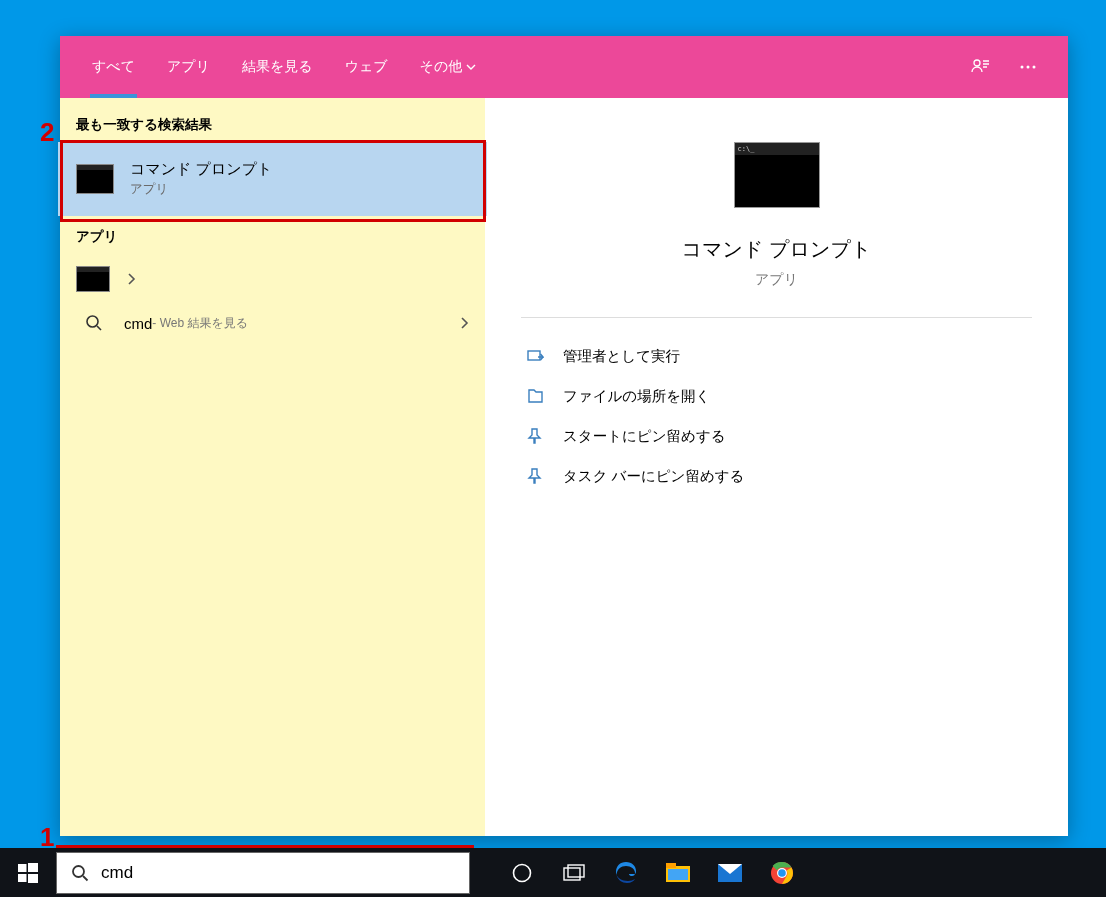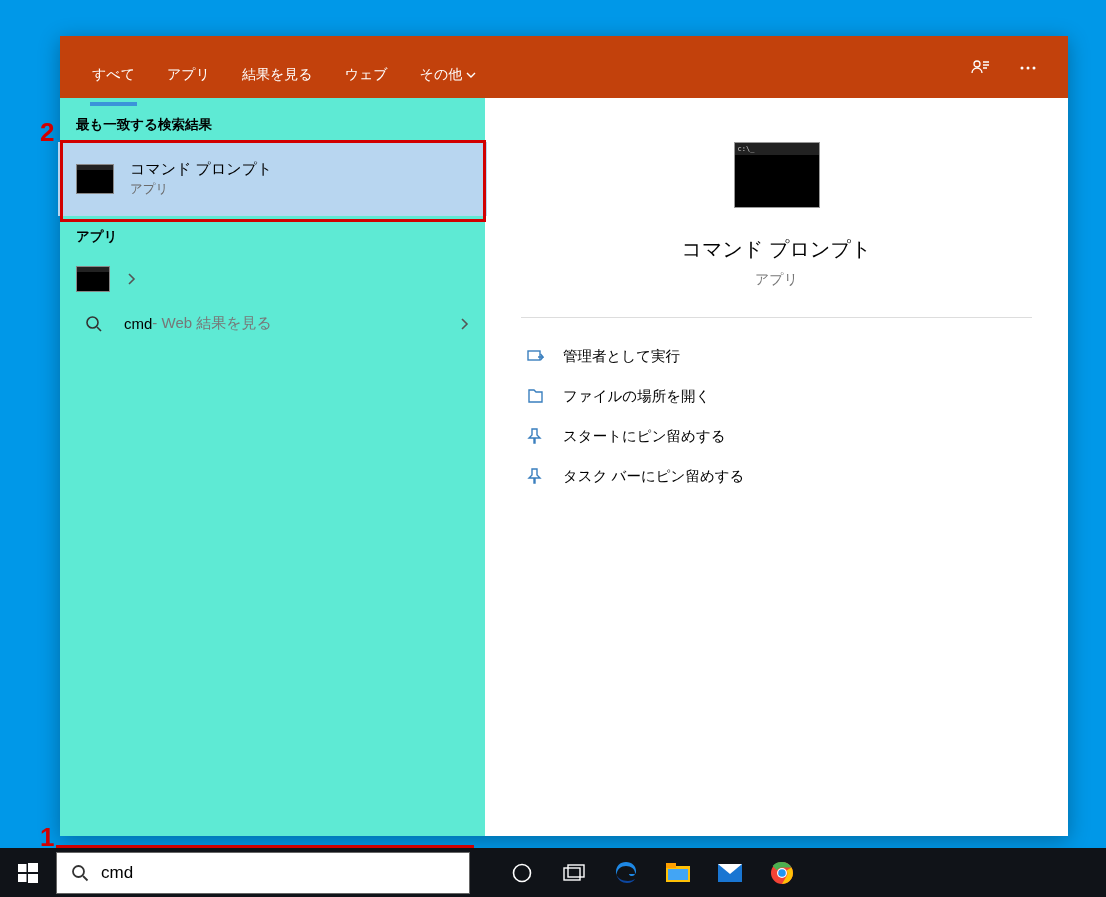--- a/index.html
+++ b/index.html
@@ -1,28 +1,28 @@
 <!DOCTYPE html>
 <html><head>
 <meta charset="utf-8">
 <style>
 * { margin: 0; padding: 0; box-sizing: border-box; font-family: "Yu Gothic UI", "Meiryo", sans-serif; }
 body { width: 1106px; height: 897px; background: #0098E8; position: relative; overflow: hidden; }
 
 .search-panel { position: absolute; left: 60px; top: 36px; width: 1008px; height: 800px; background: #fff; box-shadow: 0 4px 20px rgba(0,0,0,0.3); display: flex; flex-direction: column; }
 
-.tab-bar { height: 62px; background: #c2410c; display: flex; padding: 8px 16px; color: #fff; }
+.tab-bar { height: 62px; background: #ec4899; display: flex; align-items: center; padding: 0 16px; color: #fff; }
 .tab { padding: 0 16px; font-size: 14px; height: 62px; display: flex; align-items: center; cursor: pointer; position: relative; }
 .tab.active::after { content: ""; position: absolute; bottom: 0; left: 14px; right: 14px; height: 4px; background: #3B94D9; }
 .tab-chevron { margin-left: 4px; }
 .tab-spacer { flex: 1; }
 .tab-icon-btn { width: 48px; height: 48px; display: flex; align-items: center; justify-content: center; cursor: pointer; color: #fff; }
 
 .content { flex: 1; display: flex; }
-.left-pane { width: 425px; background: #5eead4; display: flex; flex-direction: column; padding-top: 12px; }
+.left-pane { width: 425px; background: #fef9c3; display: flex; flex-direction: column; padding-top: 12px; }
 .right-pane { flex: 1; background: #fff; padding: 44px 36px 0 36px; display: flex; flex-direction: column; align-items: stretch; }
 
 .section-header { font-size: 13.5px; font-weight: bold; padding: 6px 16px 10px 16px; color: #000; }
 
 .result-item { display: flex; align-items: center; padding: 10px 16px; cursor: pointer; }
 .result-item .thumb { width: 36px; height: 28px; background: #000; margin-right: 16px; border: 1px solid #888; flex-shrink: 0; position: relative; }
 .result-item .thumb::before { content:""; position:absolute; top:0; left:0; right:0; height:5px; background:#222; }
 .result-item .text-block { flex: 1; }
 .result-item .title { font-size: 15px; color: #000; }
 .result-item .subtitle { font-size: 12.5px; color: #6a6a6a; margin-top: 2px; }
@@ -30,21 +30,21 @@
 
 .best-match { background: #B8D6F0; outline: 2px solid #B8D6F0; padding-top: 16px; padding-bottom: 16px; position: relative; }
 .best-match .thumb { width: 38px; height: 30px; }
 
 .highlight-box { position: absolute; border: 3px solid #d10000; pointer-events: none; }
 .annot { position: absolute; color: #d10000; font-size: 26px; font-weight: bold; font-family: Arial, sans-serif; }
 
 .web-row { display: flex; align-items: center; padding: 12px 16px; cursor: pointer; }
 .web-row .search-ico { width: 36px; display: flex; justify-content: center; color: #333; margin-right: 12px; }
 .web-row .label { font-size: 15px; color: #000; }
-.web-row .hint { font-size: 15px; color: #777; }
+.web-row .hint { font-size: 12px; color: #777; }
 .web-row .spacer { flex: 1; }
 .web-row .chevron { color: #555; }
 
 .preview-icon { width: 86px; height: 66px; background: #000; border: 1px solid #999; align-self: center; position: relative; }
 .preview-icon::before { content:""; position:absolute; top:0; left:0; right:0; height:12px; background:#222; }
 .preview-icon::after { content:"c:\\_"; color: #ccc; font-size: 7px; position: absolute; top: 2px; left: 3px; font-family: monospace; }
 .preview-title { text-align: center; font-size: 20px; margin-top: 28px; color: #000; }
 .preview-sub { text-align: center; font-size: 14px; color: #777; margin-top: 8px; }
 .divider { height: 1px; background: #ddd; margin: 28px 0 18px 0; }
 

